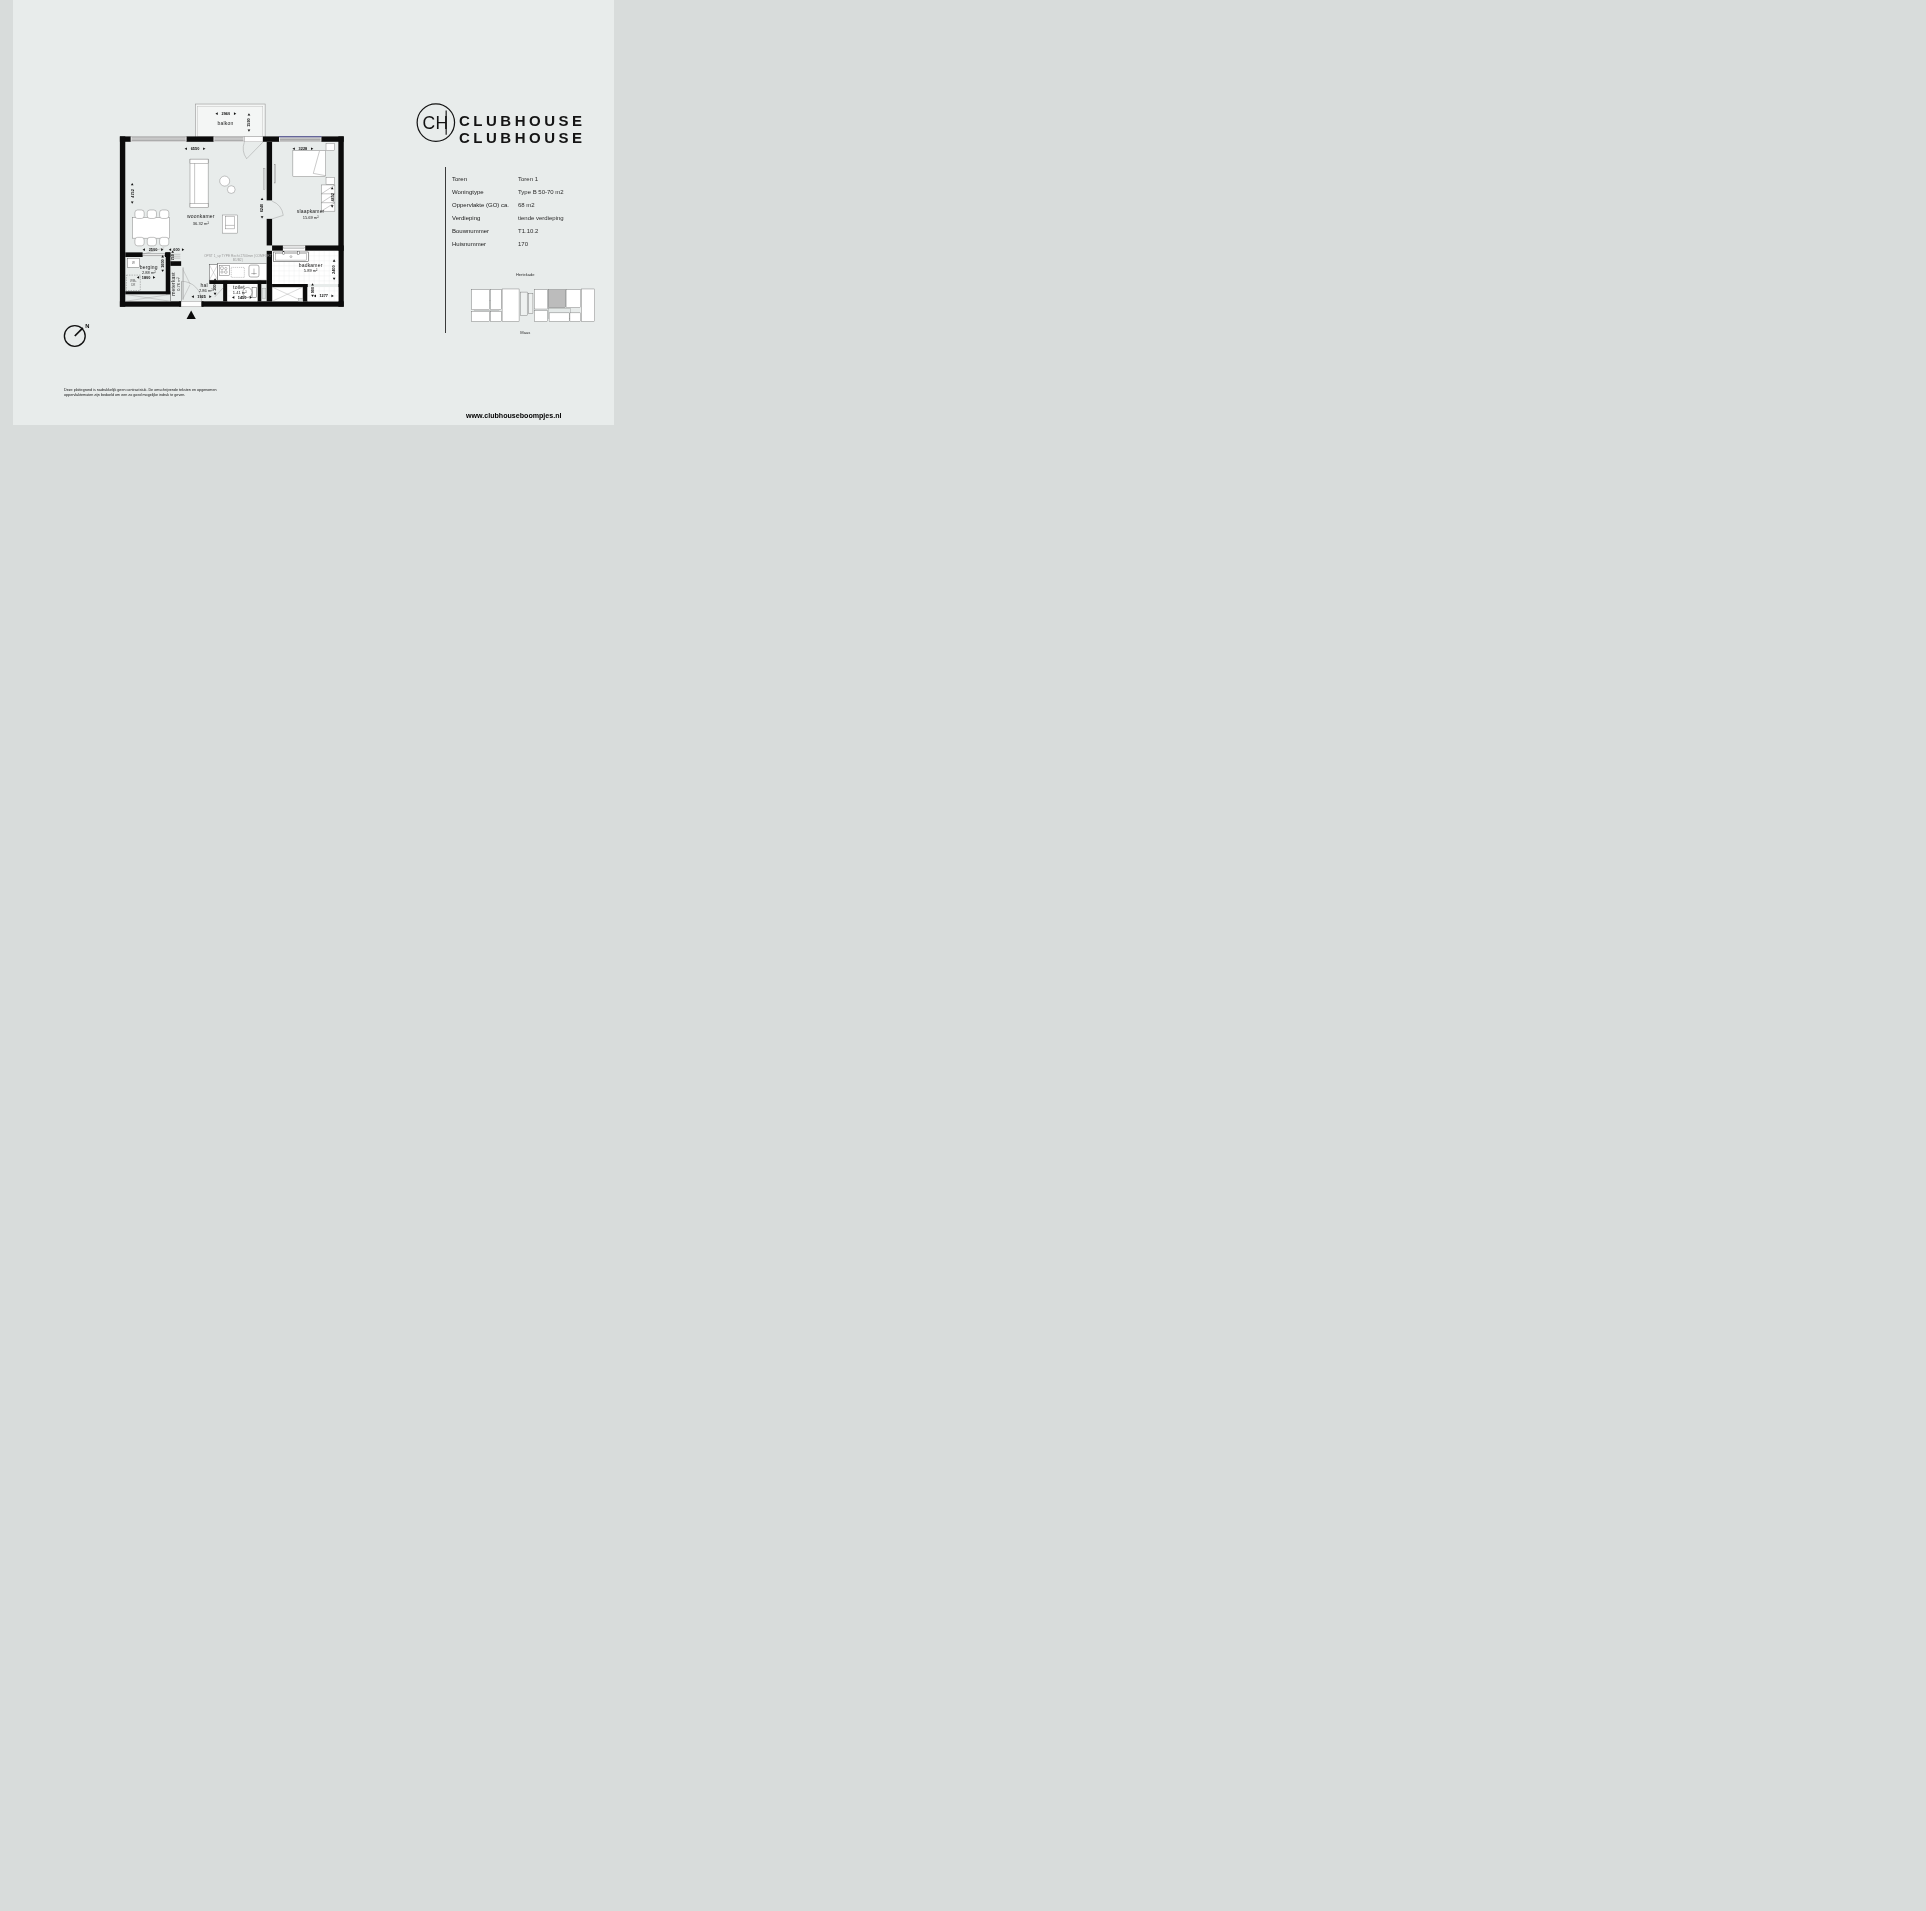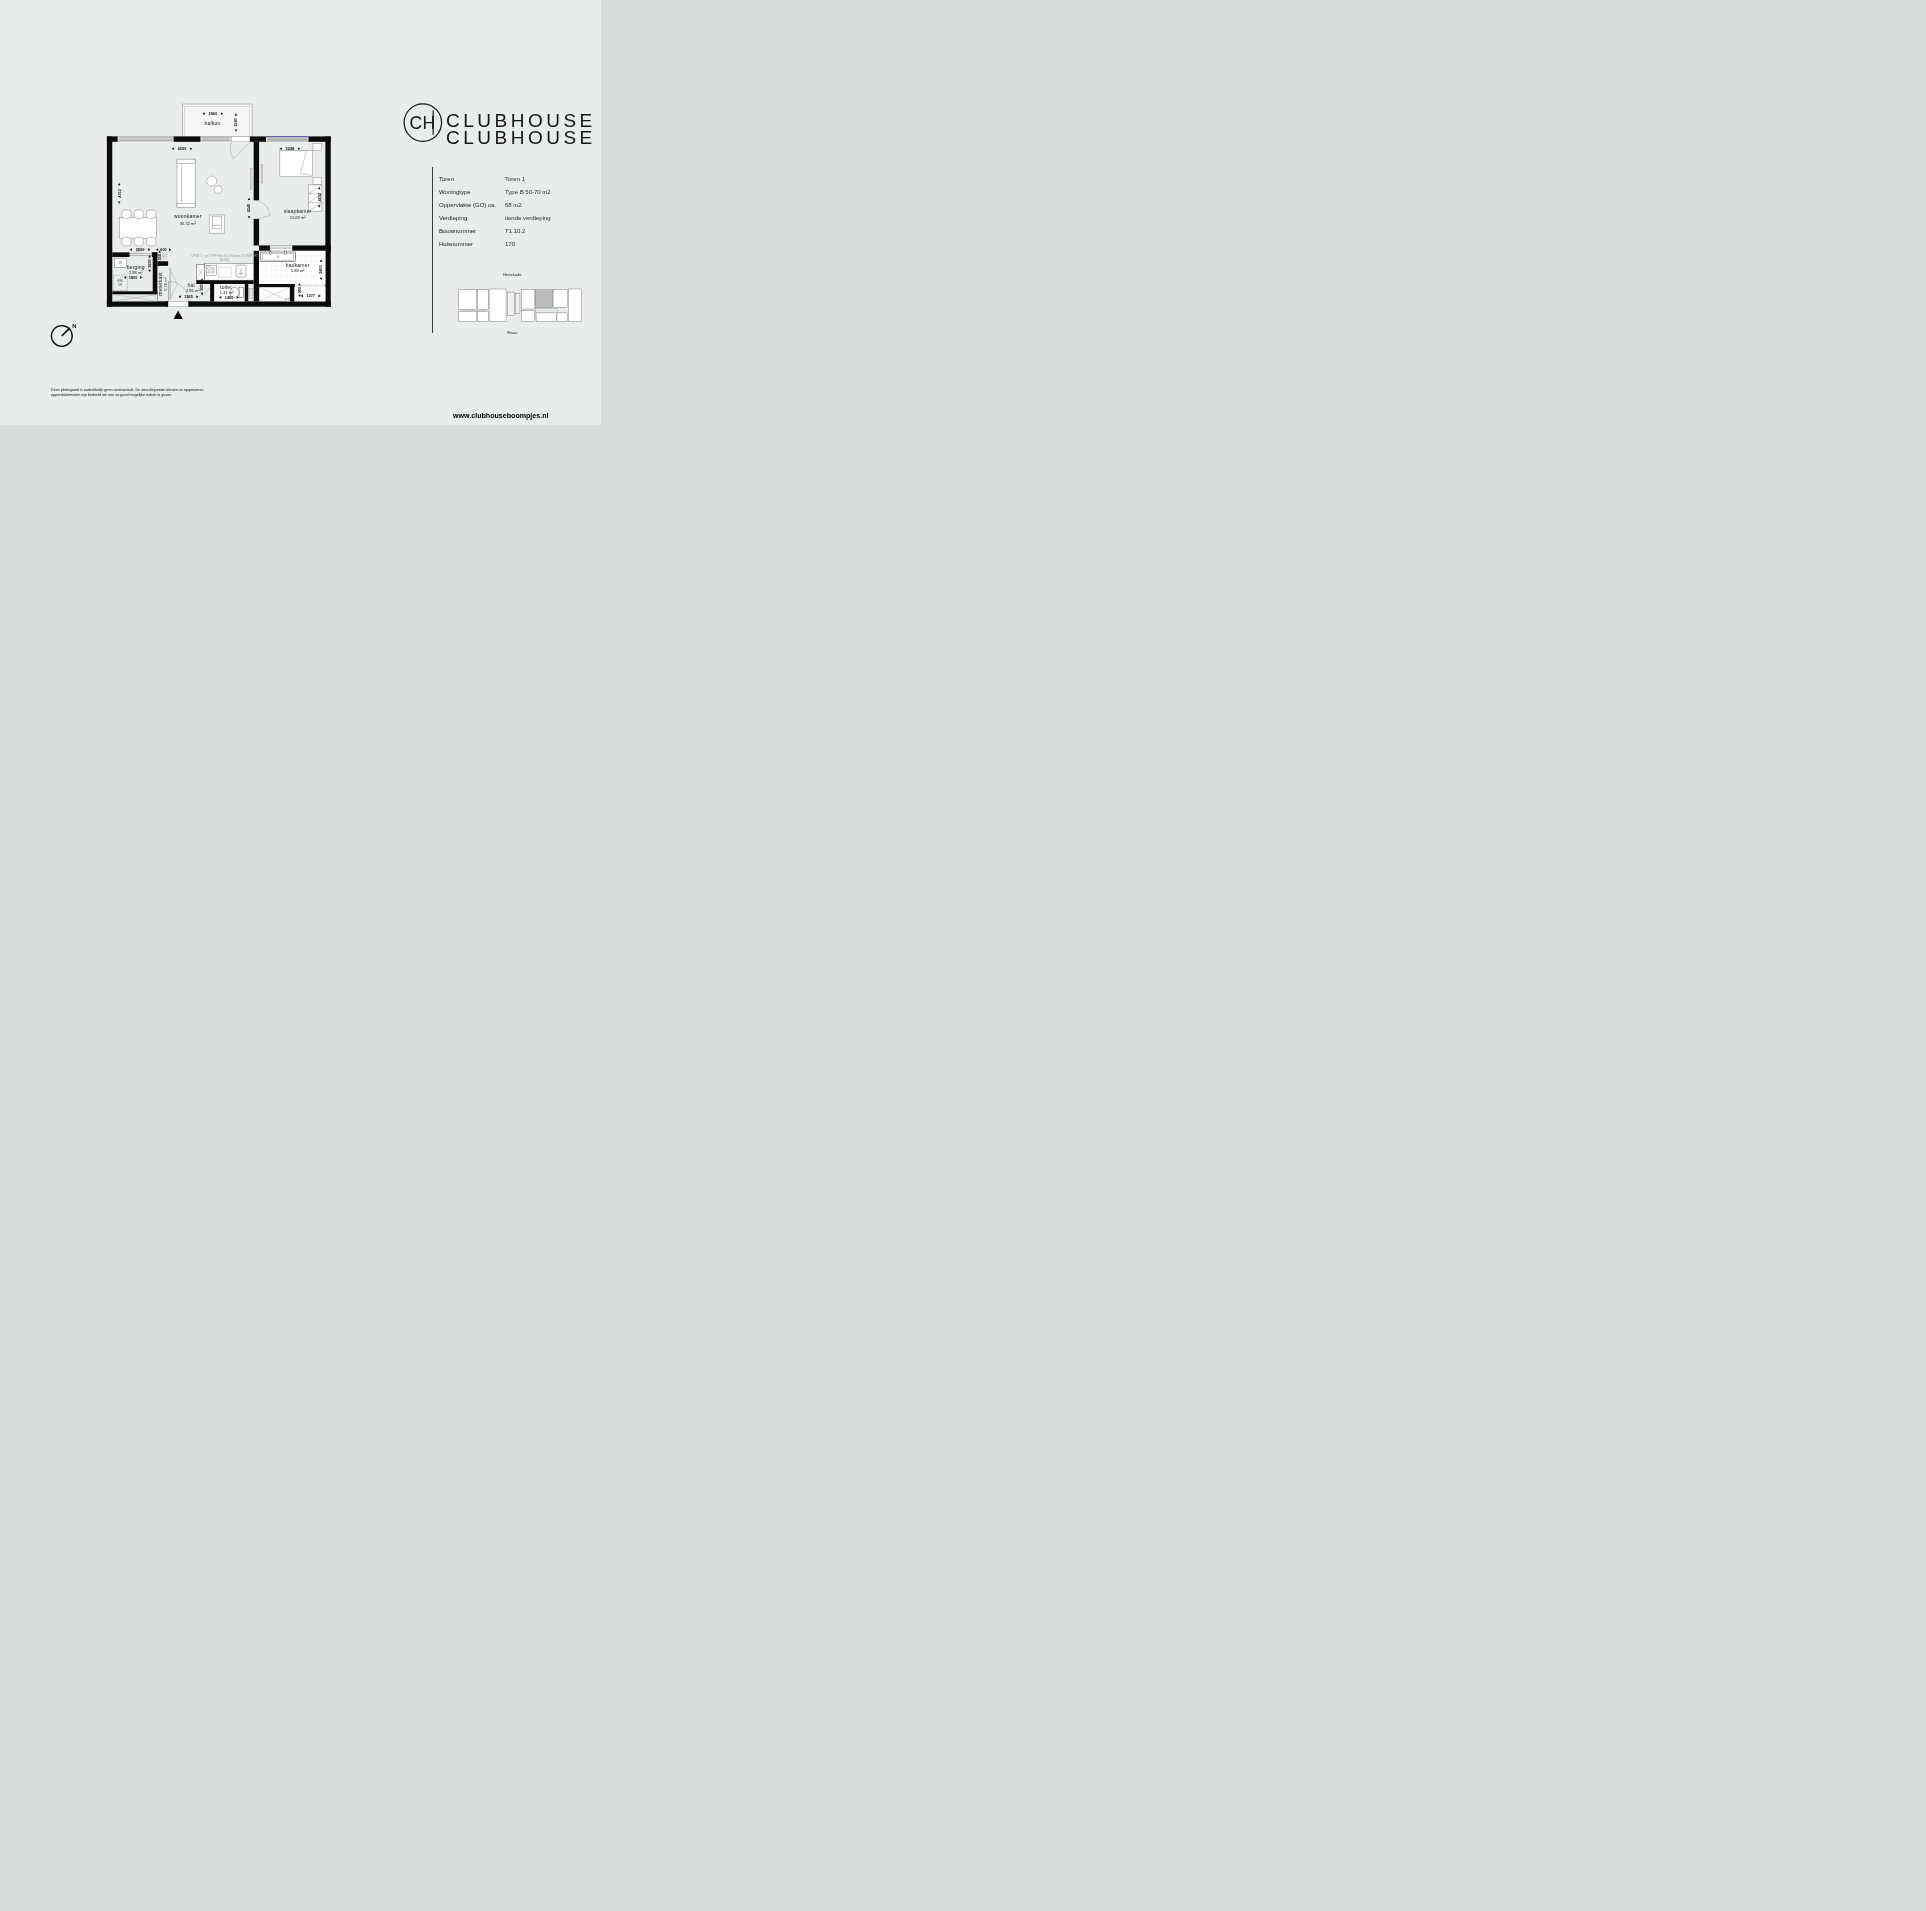--- a/index.html
+++ b/index.html
@@ -1,31 +1,31 @@
 <!DOCTYPE html>
 <html style="font-size:6.2px"><head>
 <meta charset="utf-8">
 <style>
   html,body{margin:0;padding:0;background:#d8dcdb;}
   .page{position:relative;width:601px;height:425px;background:#e8eceb;
-        font-family:"Liberation Sans",sans-serif;overflow:hidden;}
+        font-family:"Liberation Sans",sans-serif;overflow:hidden;margin-left:13px;}
   .abs{position:absolute;}
   svg{display:block;}
   
   text{font-family:"Liberation Sans",sans-serif;}
   .rl{font-size:13px;fill:#1c1c1c;letter-spacing:.5px;}
   .ra{font-size:10.5px;fill:#1c1c1c;}
   .dim{font-size:10px;font-weight:bold;fill:#0d0d0d;}
   .note{font-size:8.5px;fill:#9b9b9b;}
   .tiny{font-size:7.5px;fill:#555;}
   .site{font-size:10.5px;fill:#2e2e2e;}
   .nlabel{font-size:15px;font-weight:bold;fill:#111;}
   .mono{font-size:46px;font-weight:300;fill:#141414;}
   
-  .wordmark{left:446px;top:112px;font-size:19px;font-weight:400;letter-spacing:3.5px;
+  .wordmark{left:446px;top:112px;font-size:15px;font-weight:700;letter-spacing:3.5px;
             line-height:17px;color:#141414;white-space:nowrap;}
   .divider{left:432px;top:167px;width:0.6px;height:166px;background:#3a3a3a;}
   .info{left:439px;top:176px;font-size:6px;color:#1a1a1a;}
   .info .row{display:flex;height:13px;align-items:flex-start;}
   .info .lbl{width:66px;font-weight:500;}
   .info .val{font-weight:300;color:#2d2d2d;}
   .disclaimer{left:51px;top:388px;font-size:3.7px;line-height:5px;color:#111;}
   .website{left:453px;top:412px;font-size:7.1px;font-weight:bold;color:#000;white-space:nowrap;}
 </style>
 </head>

